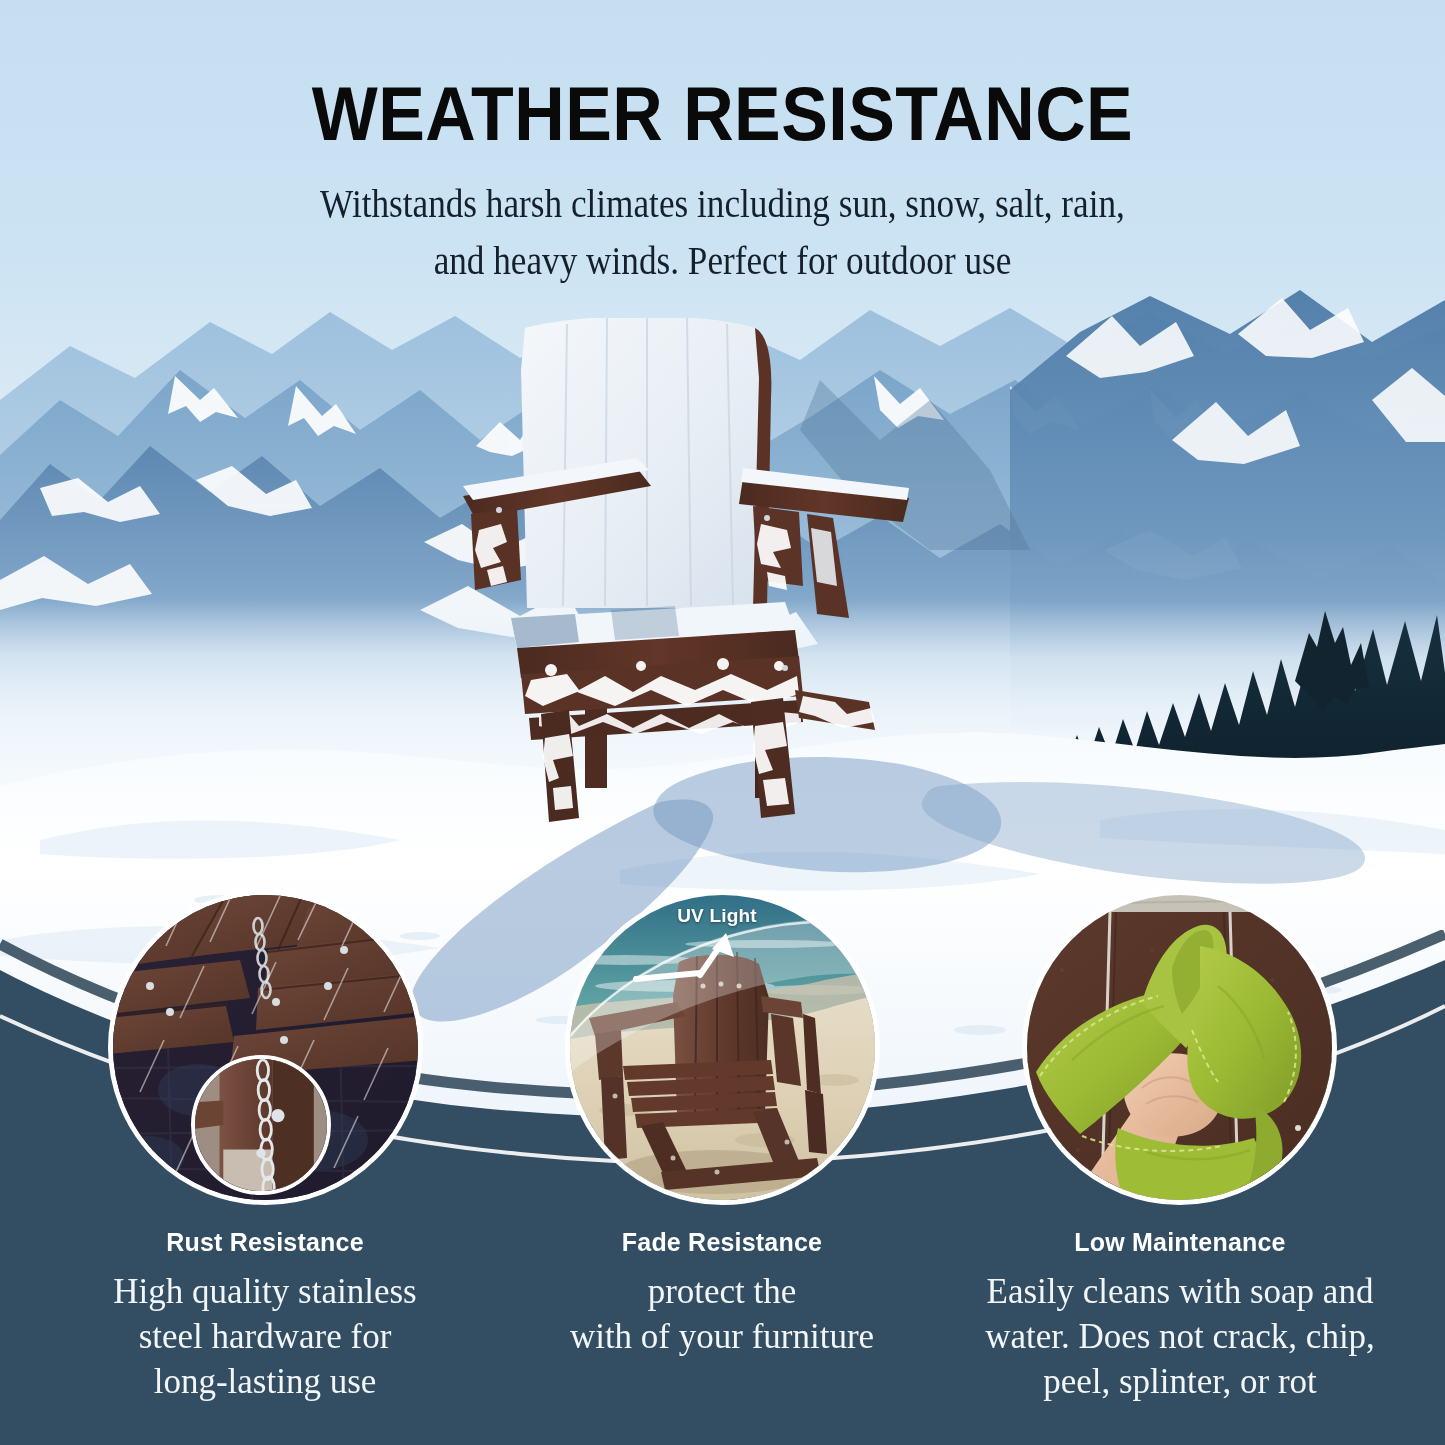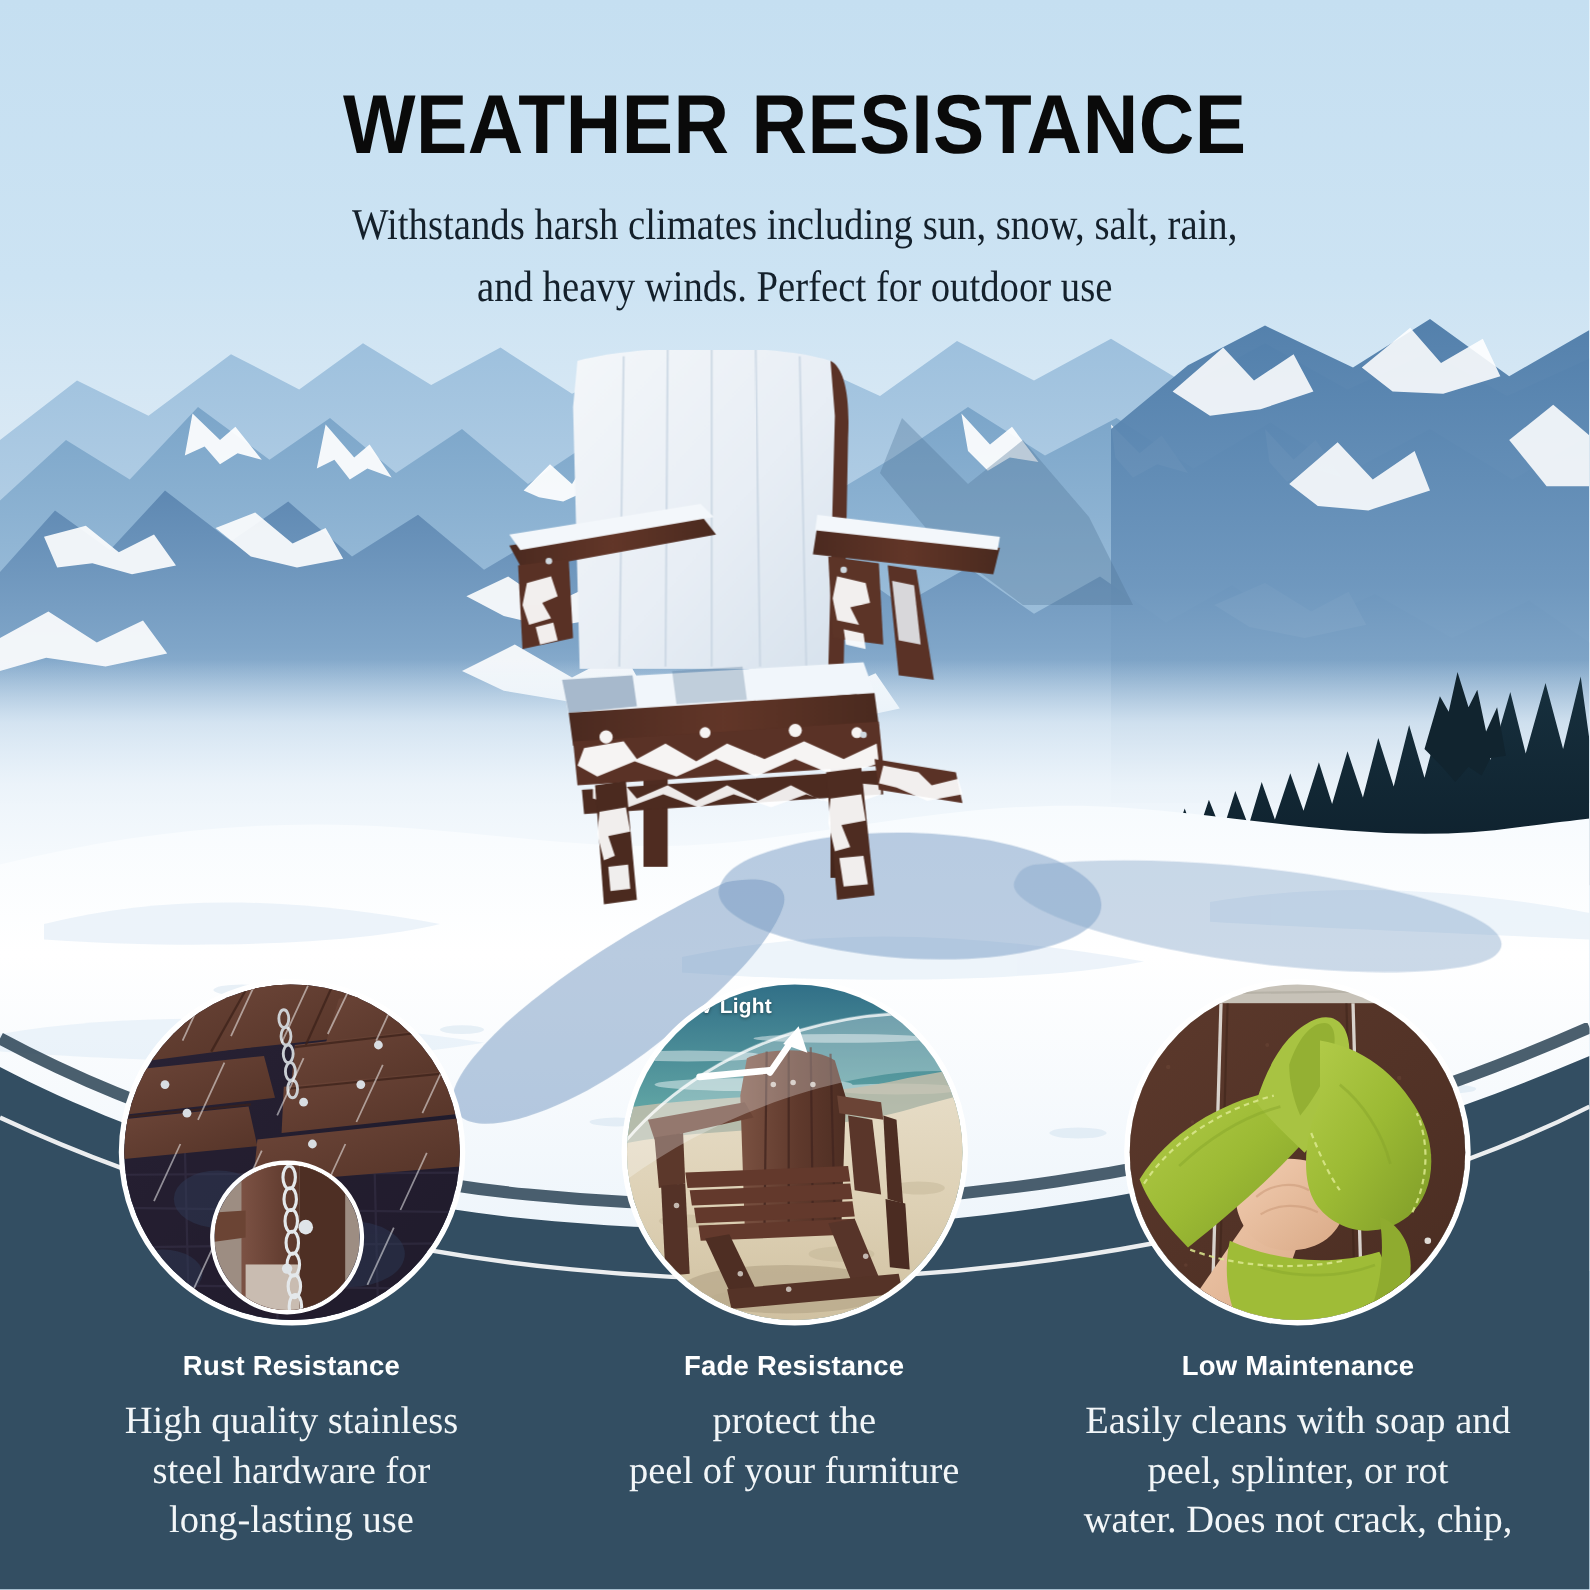--- a/index.html
+++ b/index.html
@@ -74,21 +74,21 @@
   #circle-fade{left:565px;top:890px;}
   #circle-maint{left:1022px;top:890px;}
 
   .inset-circle{
     position:absolute;left:78px;top:160px;width:140px;height:140px;
     border-radius:50%;border:4px solid #ffffff;overflow:hidden;box-sizing:border-box;
   }
   .inset-circle svg{display:block;width:100%;height:100%;}
 
   .uv-label{
-    position:absolute;left:52px;top:10px;width:190px;text-align:left;
+    position:absolute;left:52px;top:10px;width:190px;text-align:center;
     color:#ffffff;font-weight:700;font-size:19px;
     font-family:"Liberation Sans",sans-serif;
     text-shadow:0 1px 3px rgba(0,0,0,.45);
     letter-spacing:.2px;
   }
   .uv-arrow{position:absolute;left:60px;top:32px;width:130px;height:70px;}
   .uv-arrow svg{display:block;width:130px;height:70px;}
 
   
   .caption{position:absolute;width:440px;text-align:center;top:1228px;}
@@ -672,26 +672,26 @@
       <span>High quality stainless</span>
       <span>steel hardware for</span>
       <span>long-lasting use</span>
     </div>
   </div>
 
   <div class="caption" id="caption-fade">
     <div class="cap-title">Fade Resistance</div>
     <div class="cap-body">
       <span>protect the</span>
-      <span>peel of your furniture</span>
+      <span>with of your furniture</span>
     </div>
   </div>
 
   <div class="caption" id="caption-maint">
     <div class="cap-title">Low Maintenance</div>
     <div class="cap-body">
       <span>Easily cleans with soap and</span>
+      <span>water. Does not crack, chip,</span>
       <span>peel, splinter, or rot</span>
-      <span>water. Does not crack, chip,</span>
     </div>
   </div>
 
 </div>
 
 </body></html>

